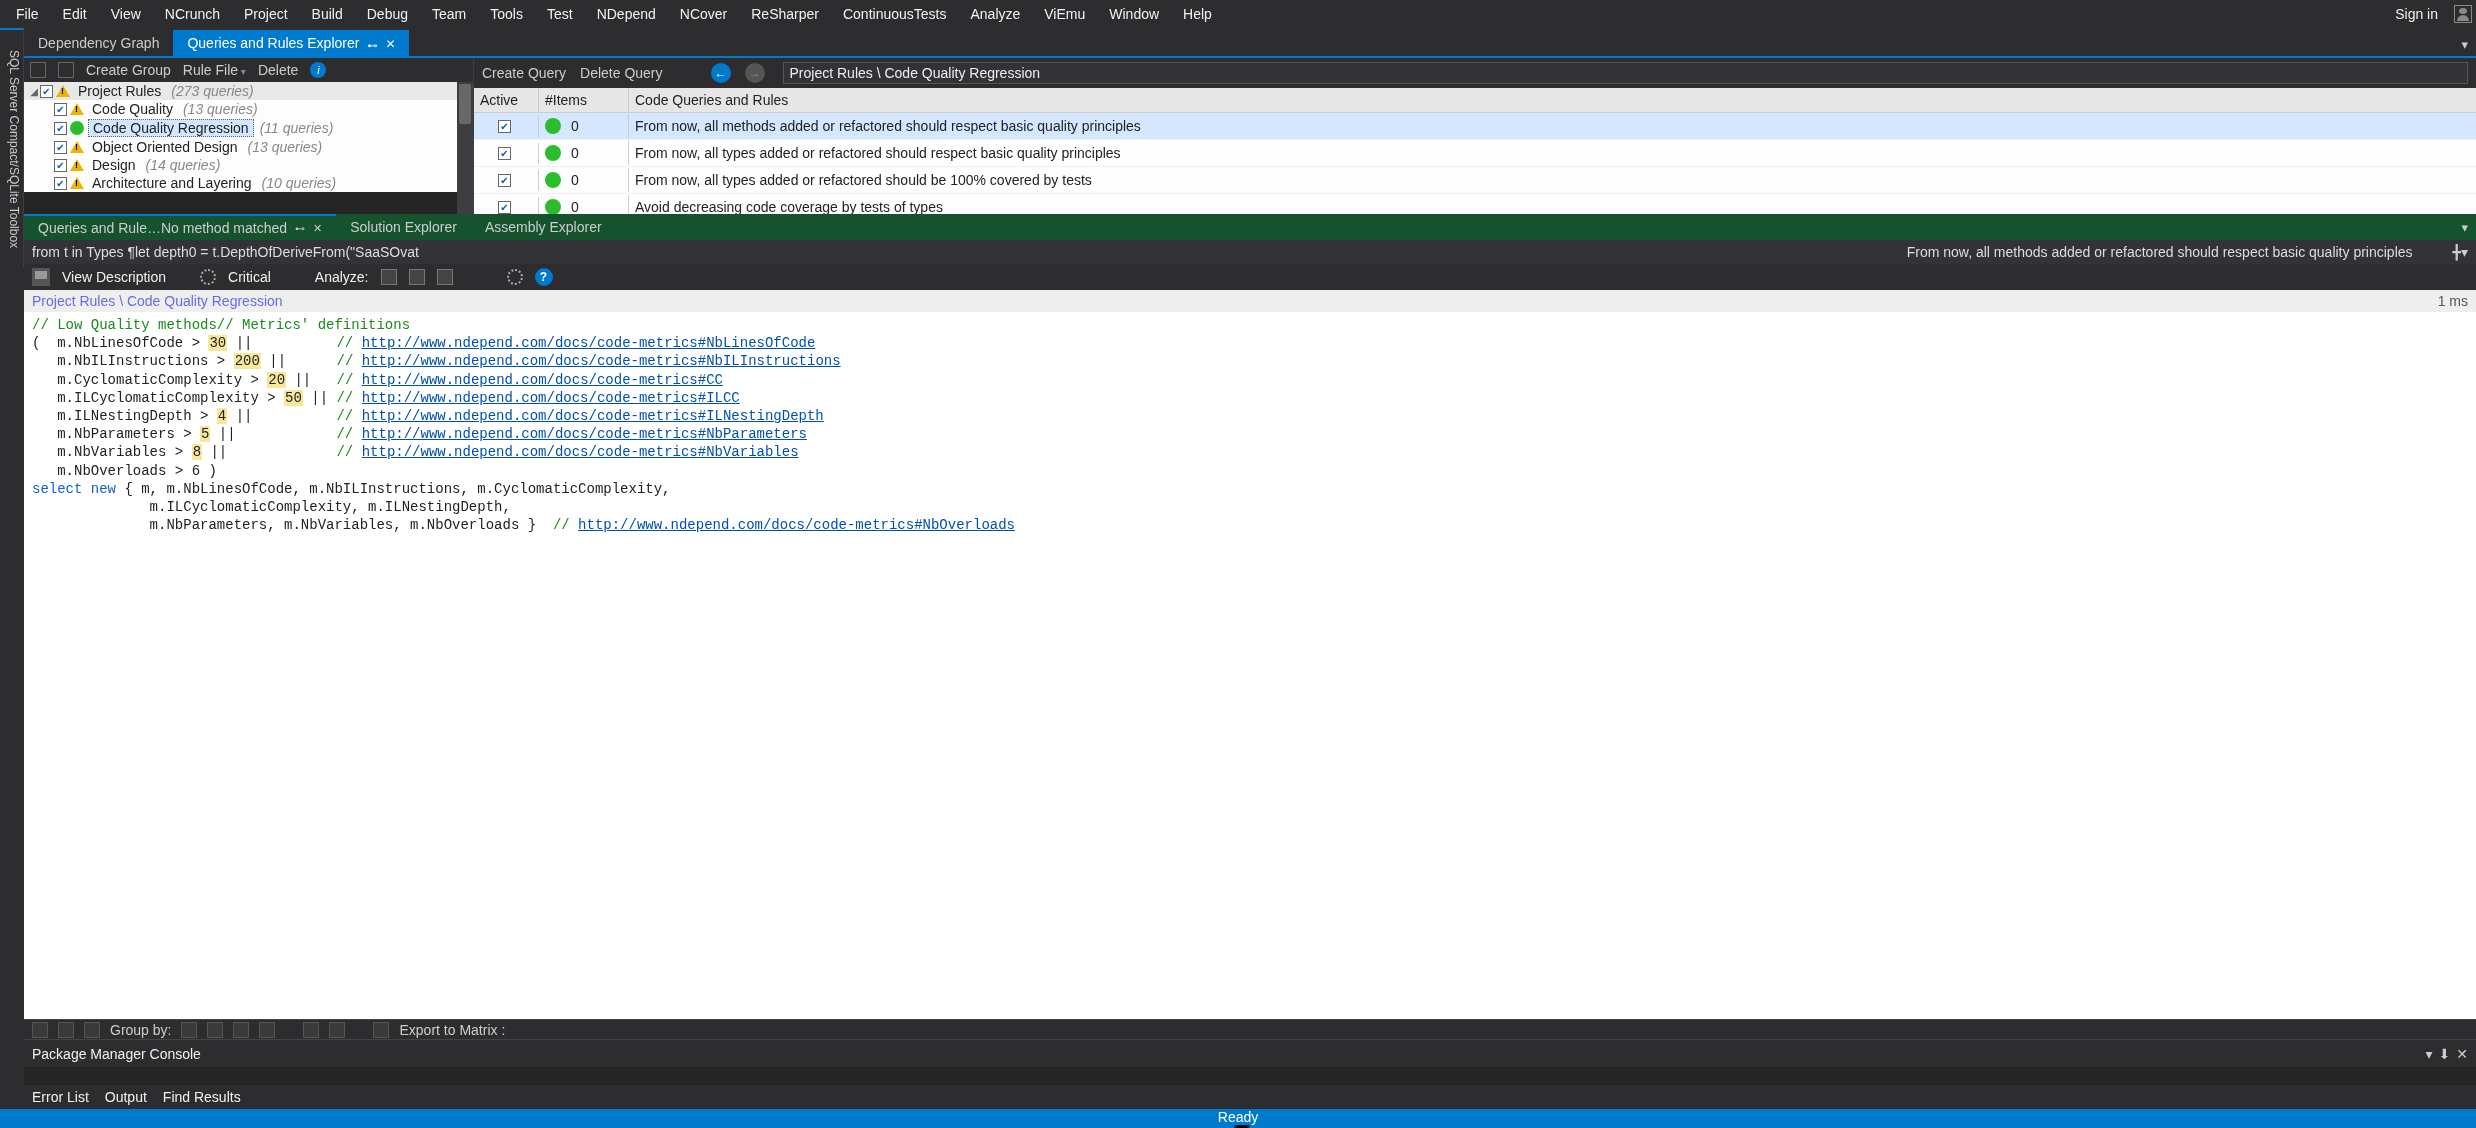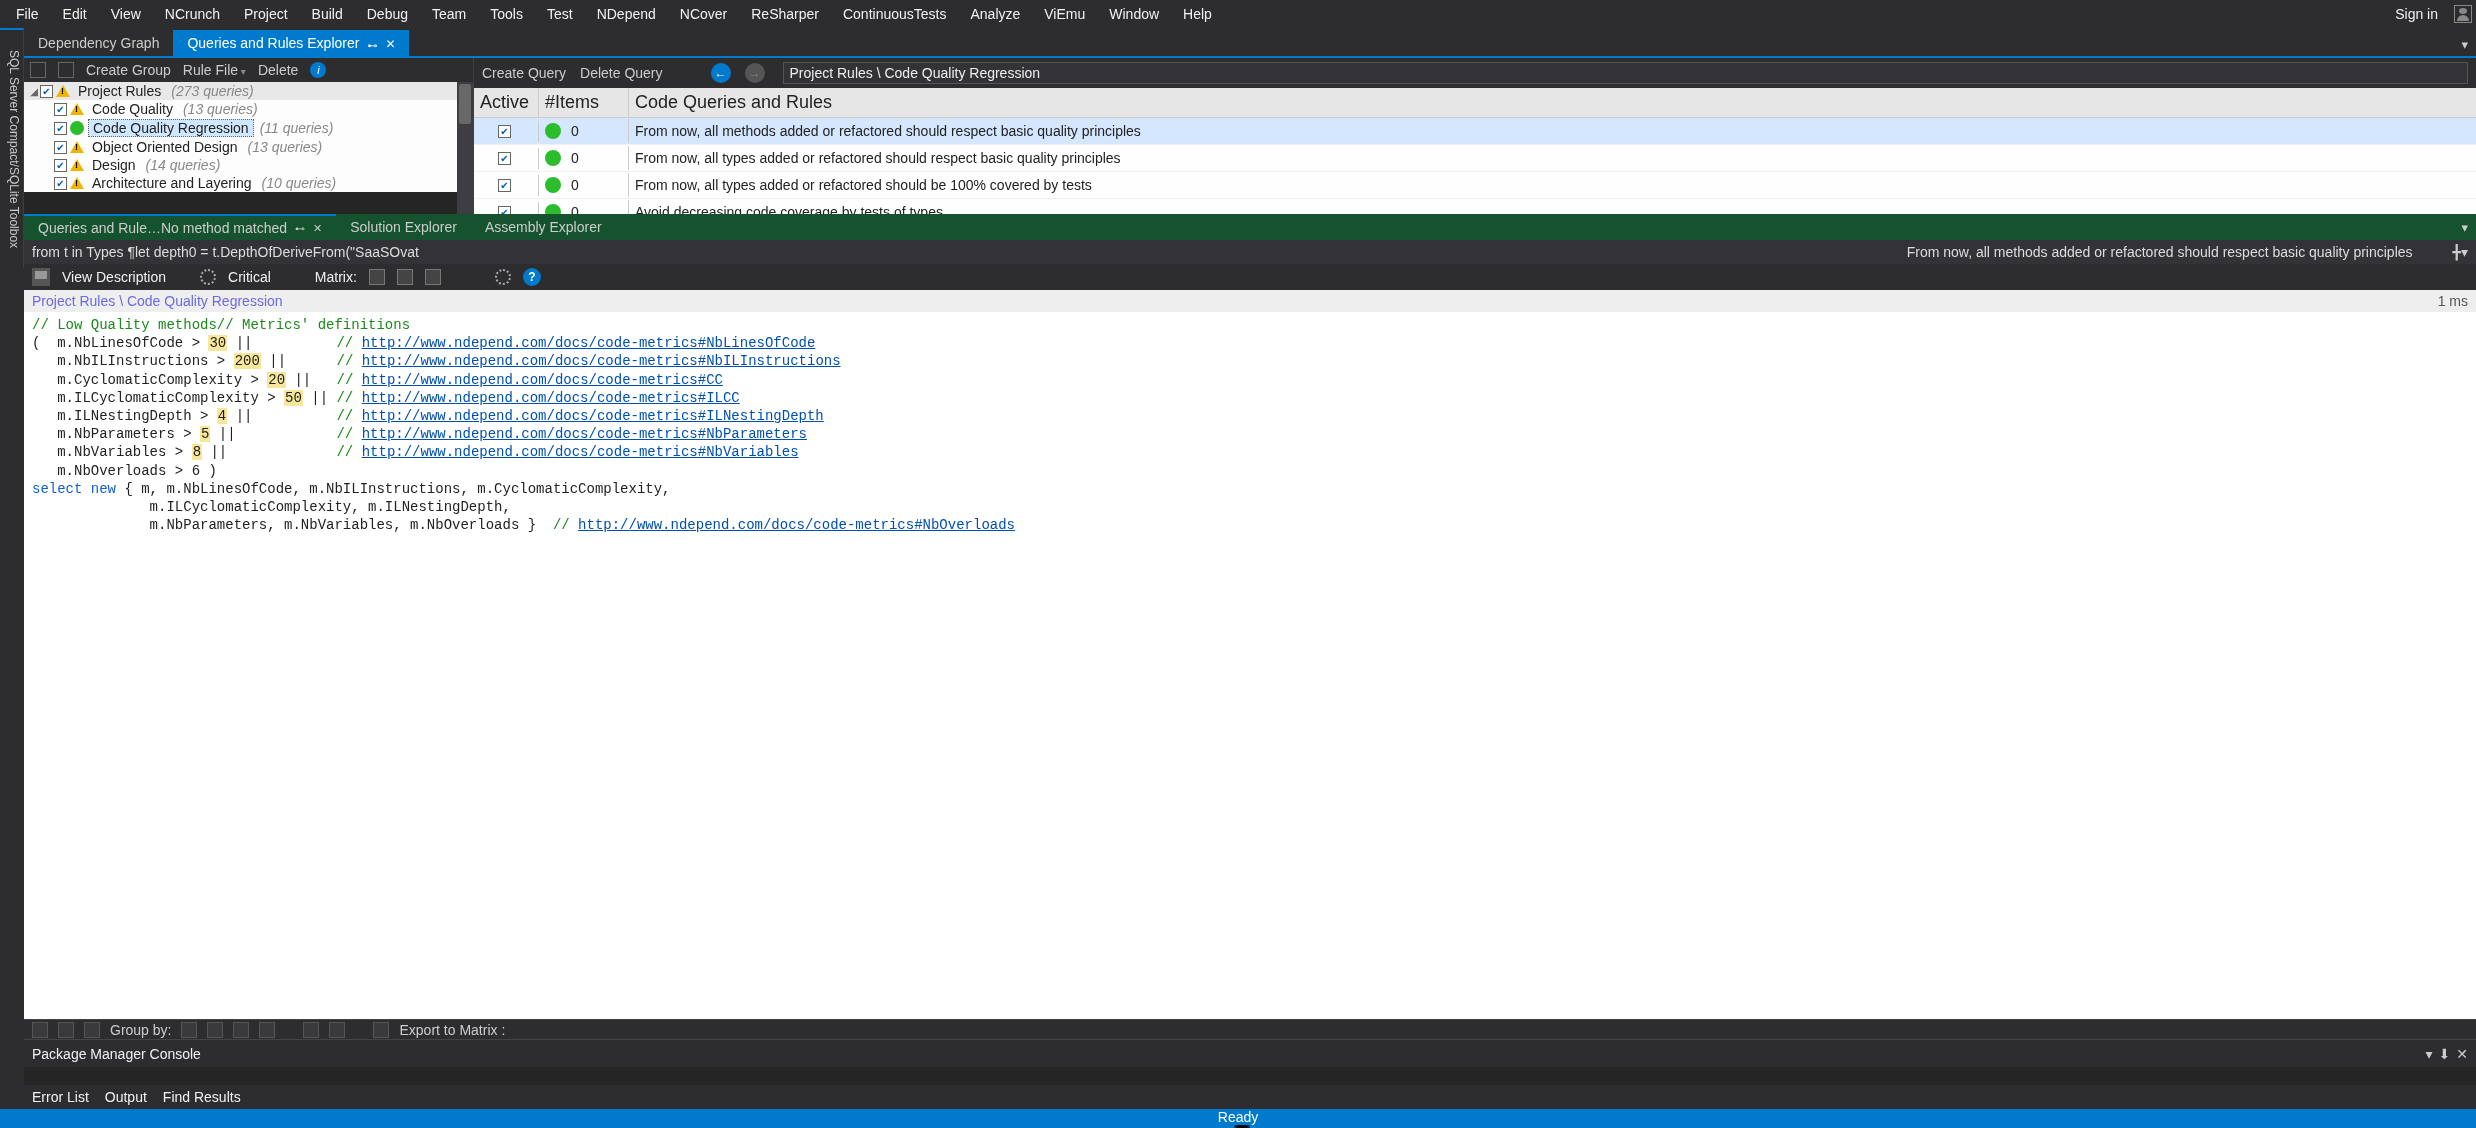--- a/index.html
+++ b/index.html
@@ -53,21 +53,21 @@
 .tree-scrollbar { position: absolute; right: 0; top: 0; bottom: 0; width: 16px; background: #3e3e42; }
 .tree-scrollbar .thumb { position: absolute; left: 2px; right: 2px; top: 2px; height: 40px; background: #686868; border-radius: 2px; }
 
 
 .rules-panel { flex: 1; display: flex; flex-direction: column; }
 .rules-toolbar { display: flex; align-items: center; gap: 14px; padding: 4px 8px; font-size: 14px; }
 .rules-toolbar .tb-text { color: #ccc; cursor: pointer; }
 .nav-circle { width: 20px; height: 20px; border-radius: 50%; background: #007acc; display: inline-flex; align-items: center; justify-content: center; color: #fff; font-size: 12px; }
 .nav-circle.dim { background: #555; color: #888; }
 .breadcrumb-box { flex: 1; background: #333337; border: 1px solid #555; padding: 2px 6px; color: #eee; margin-left: 4px; }
-.rules-header { display: flex; background: #e6e6e6; color: #222; font-size: 18px; border-bottom: 1px solid #ccc; }
+.rules-header { display: flex; background: #e6e6e6; color: #222; font-size: 14px; border-bottom: 1px solid #ccc; }
 .col-active { width: 65px; padding: 4px 6px; border-right: 1px solid #ccc; }
 .col-items { width: 90px; padding: 4px 6px; border-right: 1px solid #ccc; }
 .col-rule { flex: 1; padding: 4px 6px; }
 .rules-body { flex: 1; overflow-y: auto; background: #fefefe; color: #222; position: relative; }
 .rule-row { display: flex; align-items: center; font-size: 14px; border-bottom: 1px solid #f0f0f0; padding: 1px 0; }
 .rule-row.hl { background: #d4e7ff; }
 .rule-row .col-active { display: flex; justify-content: center; }
 .rule-row .col-items { display: flex; align-items: center; gap: 6px; }
 .rules-body .green-dot { width: 16px; height: 16px; }
 
@@ -298,21 +298,21 @@
     <span class="plus-ic">▾</span>
   </div>
 
   <div class="editor-toolbar">
     <span class="save-ic"></span>
     <span>View Description</span>
     <span style="width:10px"></span>
     <span class="gear-ic"></span>
     <span>Critical</span>
     <span style="width:20px"></span>
-    <span>Matrix:</span>
+    <span>Analyze:</span>
     <span class="report-ic"></span>
     <span class="report-ic"></span>
     <span class="report-ic"></span>
     <span style="width:30px"></span>
     <span class="gear-ic"></span>
     <span class="qmark-circle">?</span>
   </div>
 
   <div class="breadcrumb-row">
     <span>Project Rules \ Code Quality Regression</span>

